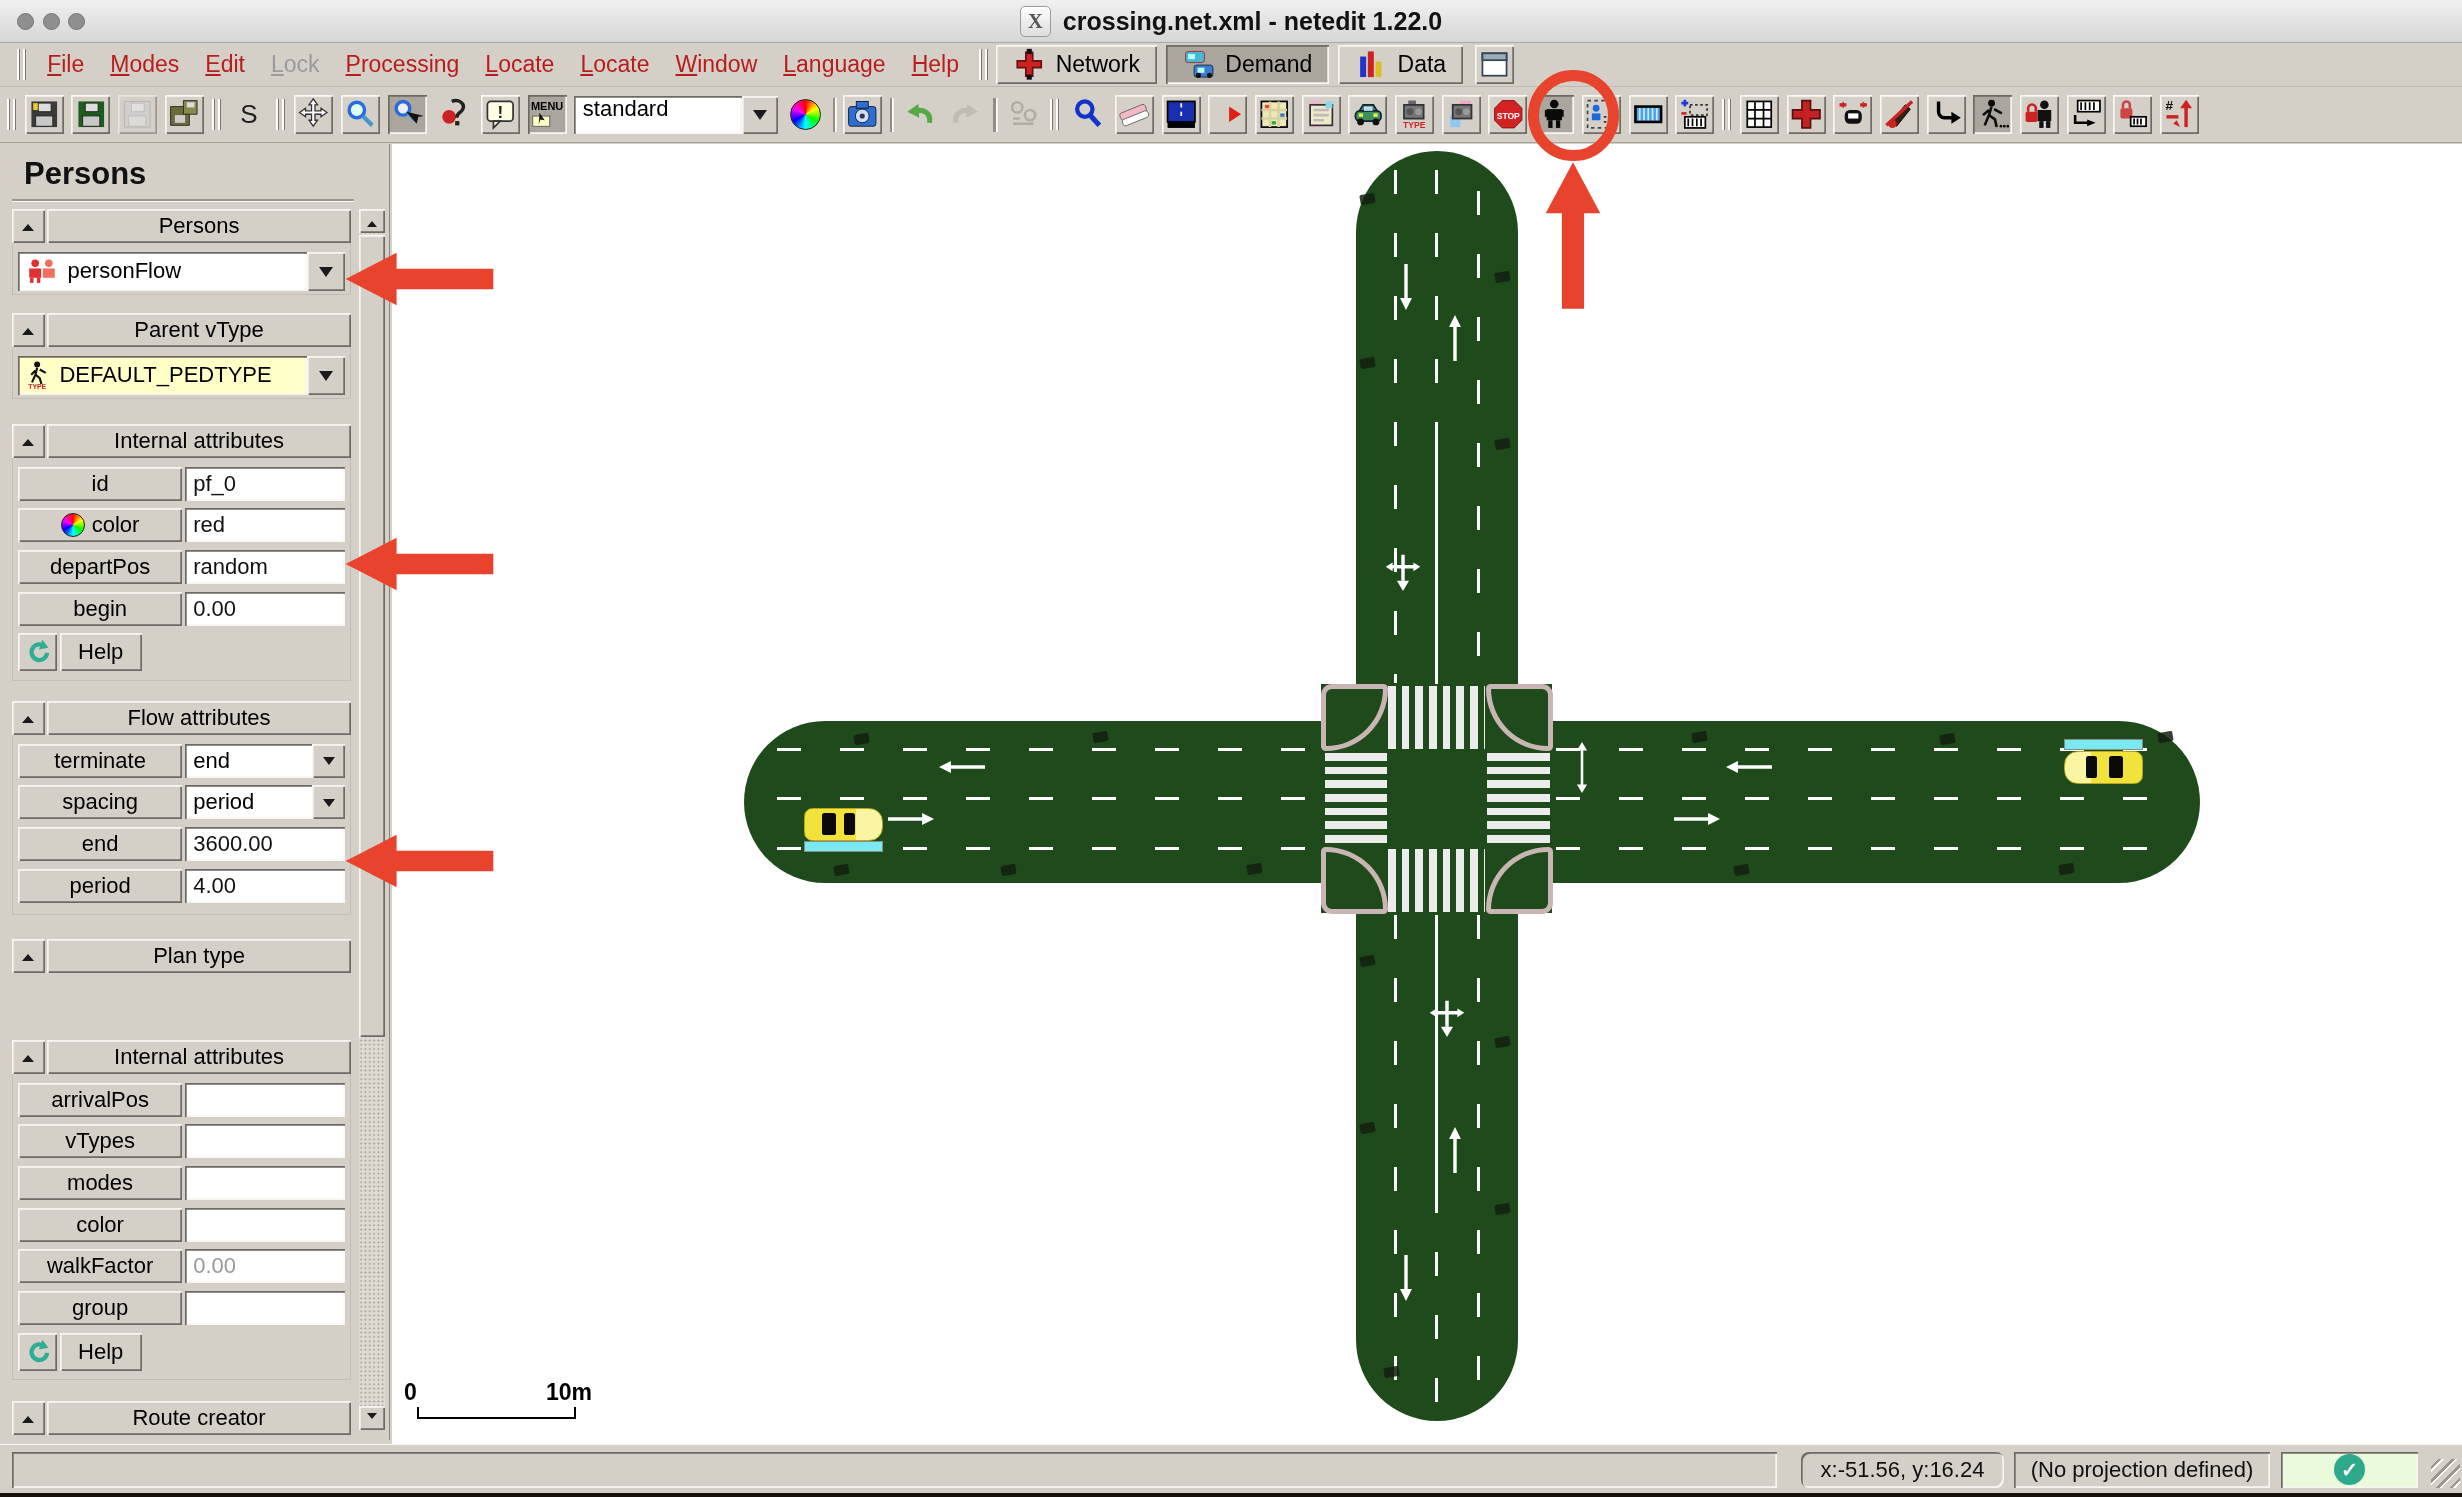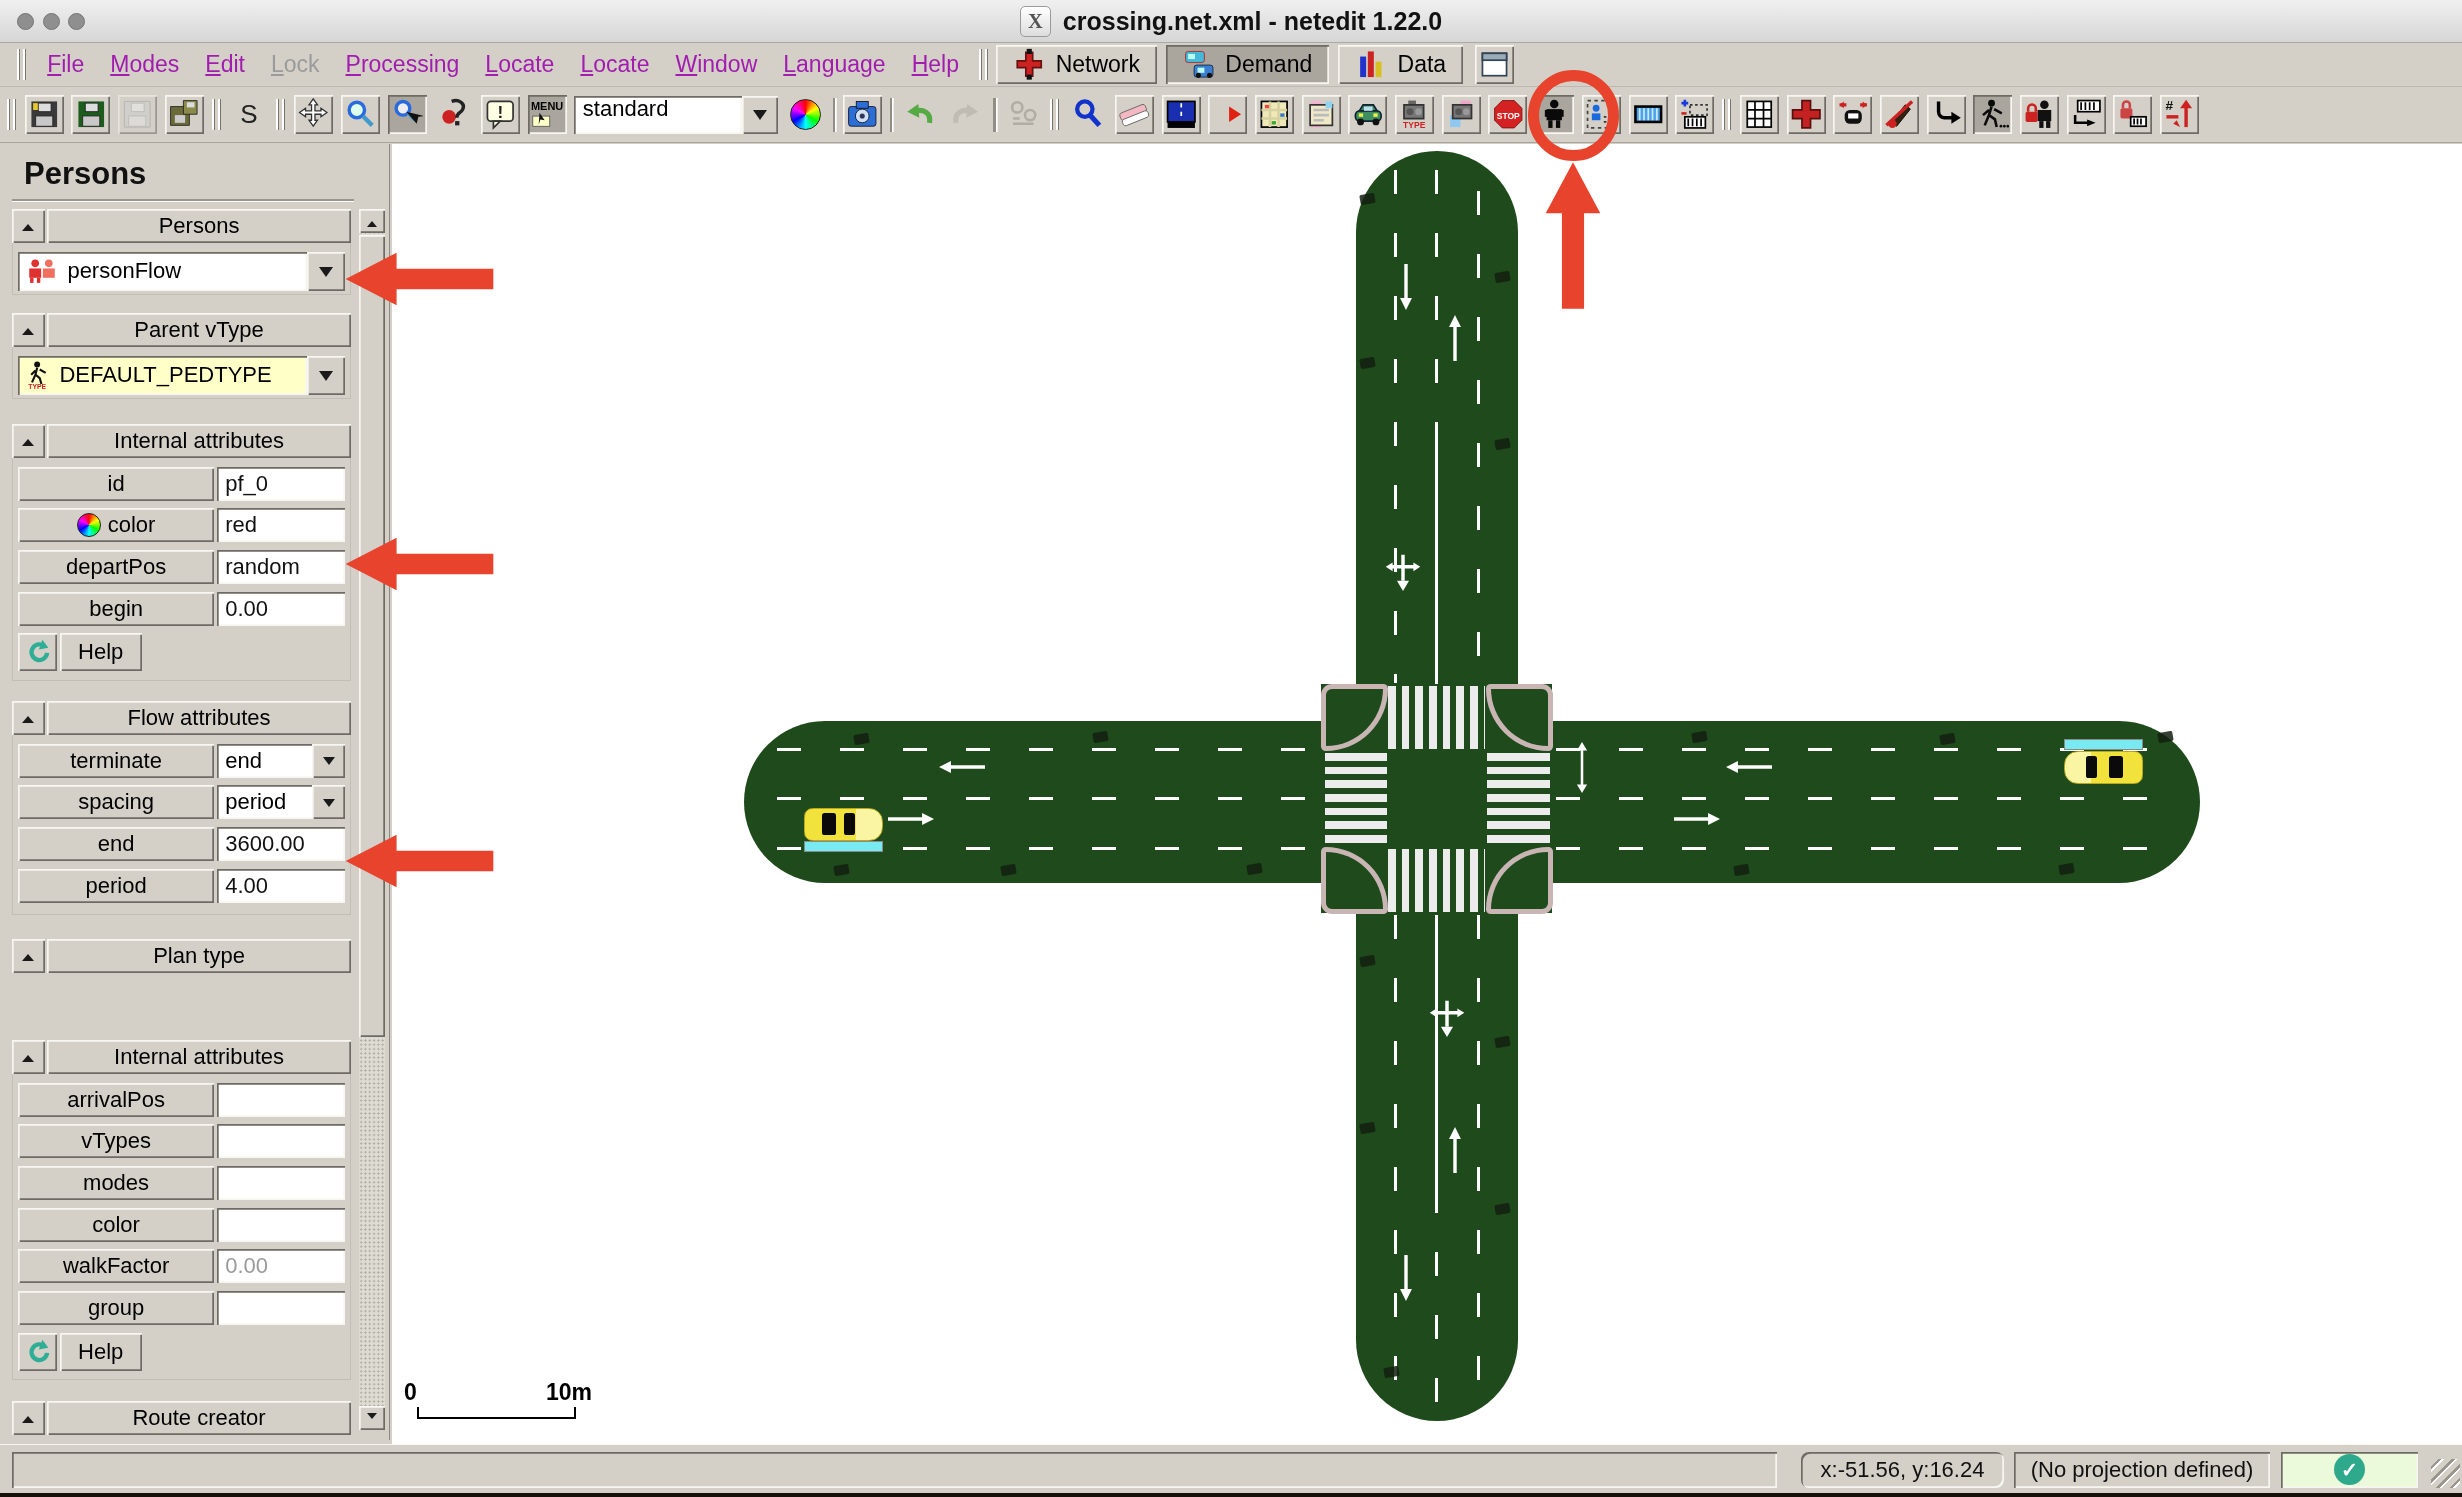--- a/index.html
+++ b/index.html
@@ -17,21 +17,21 @@
   .lights { position:absolute; left:17px; top:13px; display:flex; gap:8.5px; }
   .light { width:17px; height:17px; border-radius:50%; background:#8f8f8f; border:0.9px solid #757575; }
   .title-wrap { display:flex; align-items:center; gap:12px; font-weight:bold; font-size:25px; color:#111; }
   .x11 { width:31px; height:31px; border:1.7px solid #9a9a9a; border-radius:5.1px; background:linear-gradient(#fff,#ddd);
          display:flex; align-items:center; justify-content:center; font-size:20.5px; color:#555; font-family:"Liberation Serif",serif; }
 
   
   .menubar { height:44px; display:flex; align-items:center; padding-left:10.3px; background:#d4d0c8; border-bottom:1.7px solid #bdb9b1; }
   .grip { width:10.3px; height:31px; margin:0 6.8px;
           background:linear-gradient(90deg,#fff 0 1.7px,#7a766e 1.7px 3.4px,transparent 3.4px 6px,#fff 6px 7.7px,#7a766e 7.7px 9.4px,transparent 9.4px); }
-  .menu-item { display:inline-block; padding:5.1px 13px; font-size:23px; color:#a21caf; }
+  .menu-item { display:inline-block; padding:5.1px 13px; font-size:23px; color:#b91c1c; }
   .menu-item::first-letter { text-decoration:underline; }
   .menu-item.disabled { color:#9b9b9b; }
   .sm-btn { height:39px; display:flex; align-items:center; gap:10.3px; padding:0 17px; font-size:23px; margin-right:8.5px; }
   .mini-btn { width:39px; height:39px; display:flex; align-items:center; justify-content:center; margin-left:3.4px; }
 
   
   .toolbar { height:56px; display:flex; align-items:center; gap:7.7px; padding-left:6.8px; background:#d4d0c8; border-bottom:1.7px solid #a8a49c; }
   .tbtn { width:39px; height:39px; display:flex; align-items:center; justify-content:center; flex:none; }
   .tb-sep { width:2.6px; height:34px; background:#928e86; box-shadow:1.7px 0 0 #fff; flex:none; }
   .combo { display:flex; height:38px; flex:none; }
@@ -48,21 +48,21 @@
              border-right:1.7px solid #8e8a82; overflow:hidden; }
   .sb-title { position:absolute; left:24px; top:12px; font-size:31px; font-weight:bold; color:#111; }
   .sb-divider { position:absolute; left:12px; top:55px; width:342px; height:1.7px; background:#9a968e; box-shadow:0 0.9px 0 #fff; }
   .sb-group { position:absolute; left:12px; width:339px; }
   .ghead { display:flex; gap:2.6px; height:34px; }
   .collapse { width:32.5px; display:flex; align-items:center; justify-content:center; }
   .collapse .tri-up { border-width:6px; border-bottom-width:7.7px; margin-bottom:3.4px; }
   .glabel { flex:1; display:flex; align-items:center; justify-content:center; font-size:22px; }
   .gbody { border:1.7px solid #c2beb6; border-top:none; padding:8.5px 5.1px 3.4px 5.1px; }
   .row { display:flex; gap:2.6px; height:34px; margin-bottom:7.7px; }
-  .lbl { width:196px; display:flex; align-items:center; justify-content:center; gap:6.8px; font-size:22px; flex:none; }
+  .lbl { width:164px; display:flex; align-items:center; justify-content:center; gap:6.8px; font-size:22px; flex:none; }
   .fld { flex:1; display:flex; align-items:center; }
   .fld input { width:100%; height:100%; border:0; outline:none; background:transparent; font:22px "Liberation Sans",sans-serif; padding:0 8.5px; color:#111; }
   .fld input::placeholder { color:#9a9a9a; }
   .fld .val { padding-left:8.5px; font-size:22px; flex:1; }
   .fld .fldarrow { width:32.5px; height:100%; display:flex; align-items:center; justify-content:center; flex:none; }
   .bigcombo { display:flex; height:39px; }
   .bc-field { flex:1; display:flex; align-items:center; gap:8.5px; padding:0 6.8px; font-size:22px; }
   .bc-arrow { width:38px; display:flex; align-items:center; justify-content:center; }
   .helprow { display:flex; gap:2.6px; height:38px; margin-top:3.4px; margin-bottom:5.1px; }
   .reset-btn { width:39px; display:flex; align-items:center; justify-content:center; }

